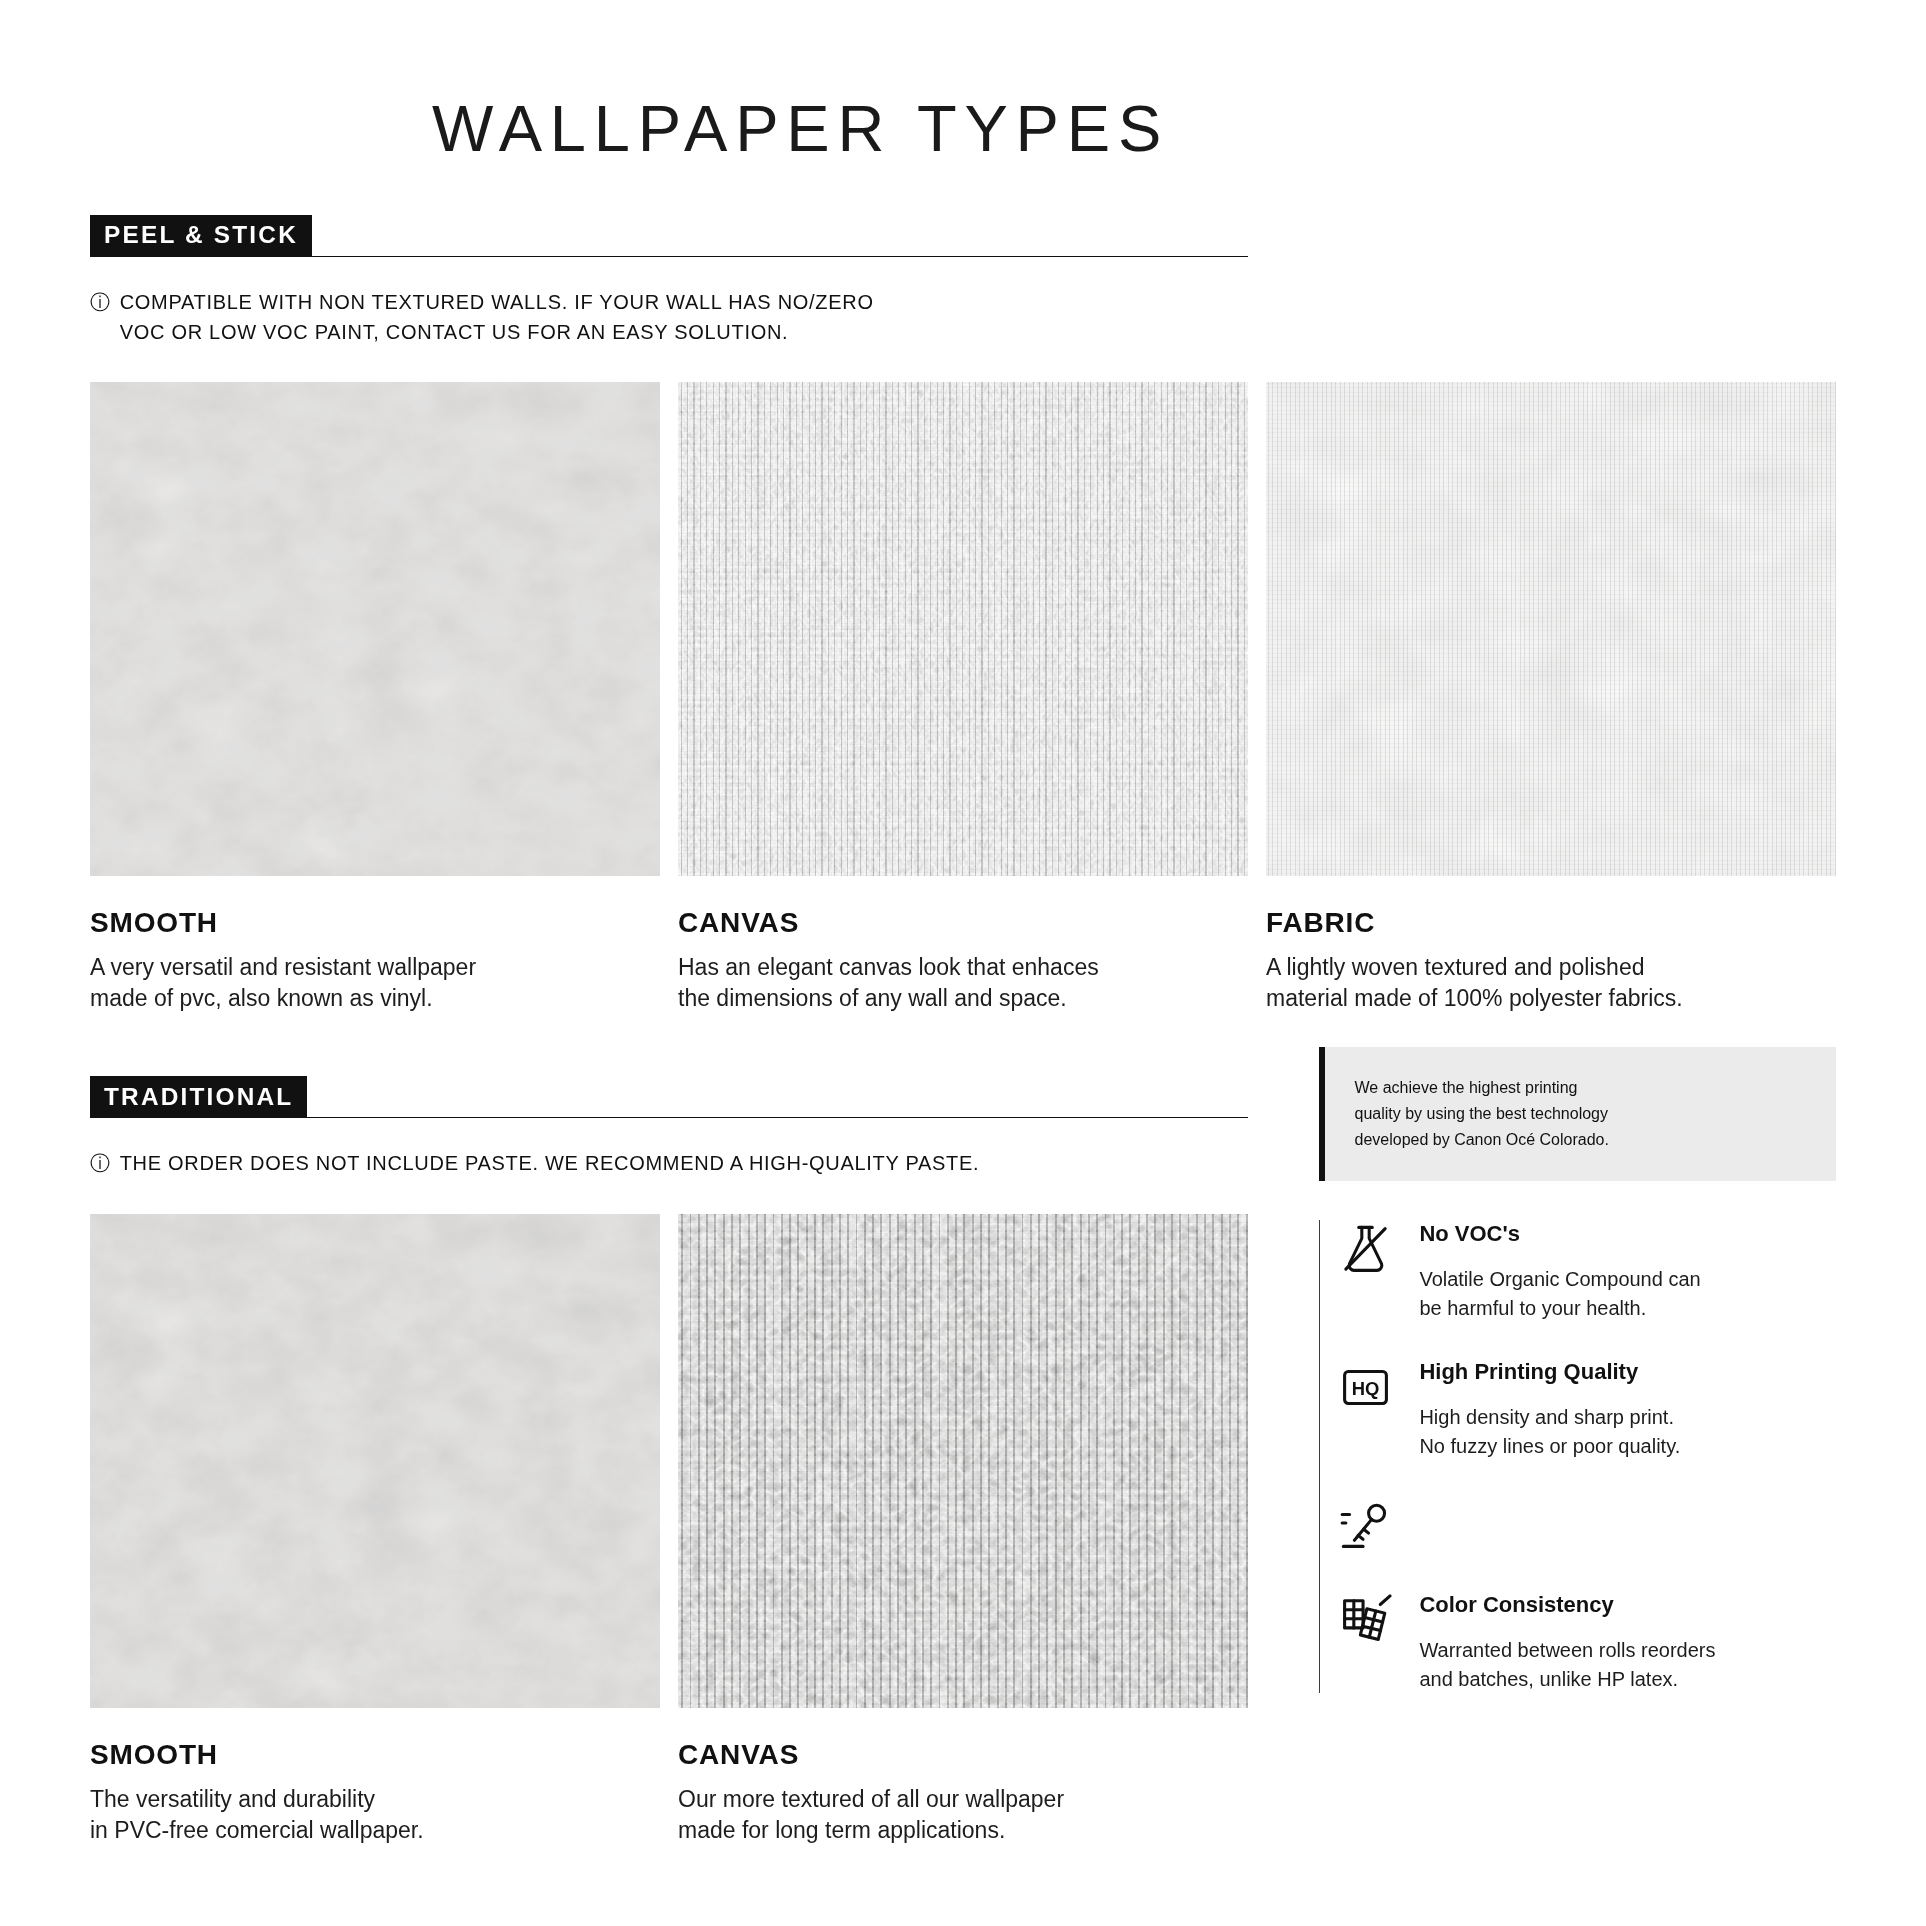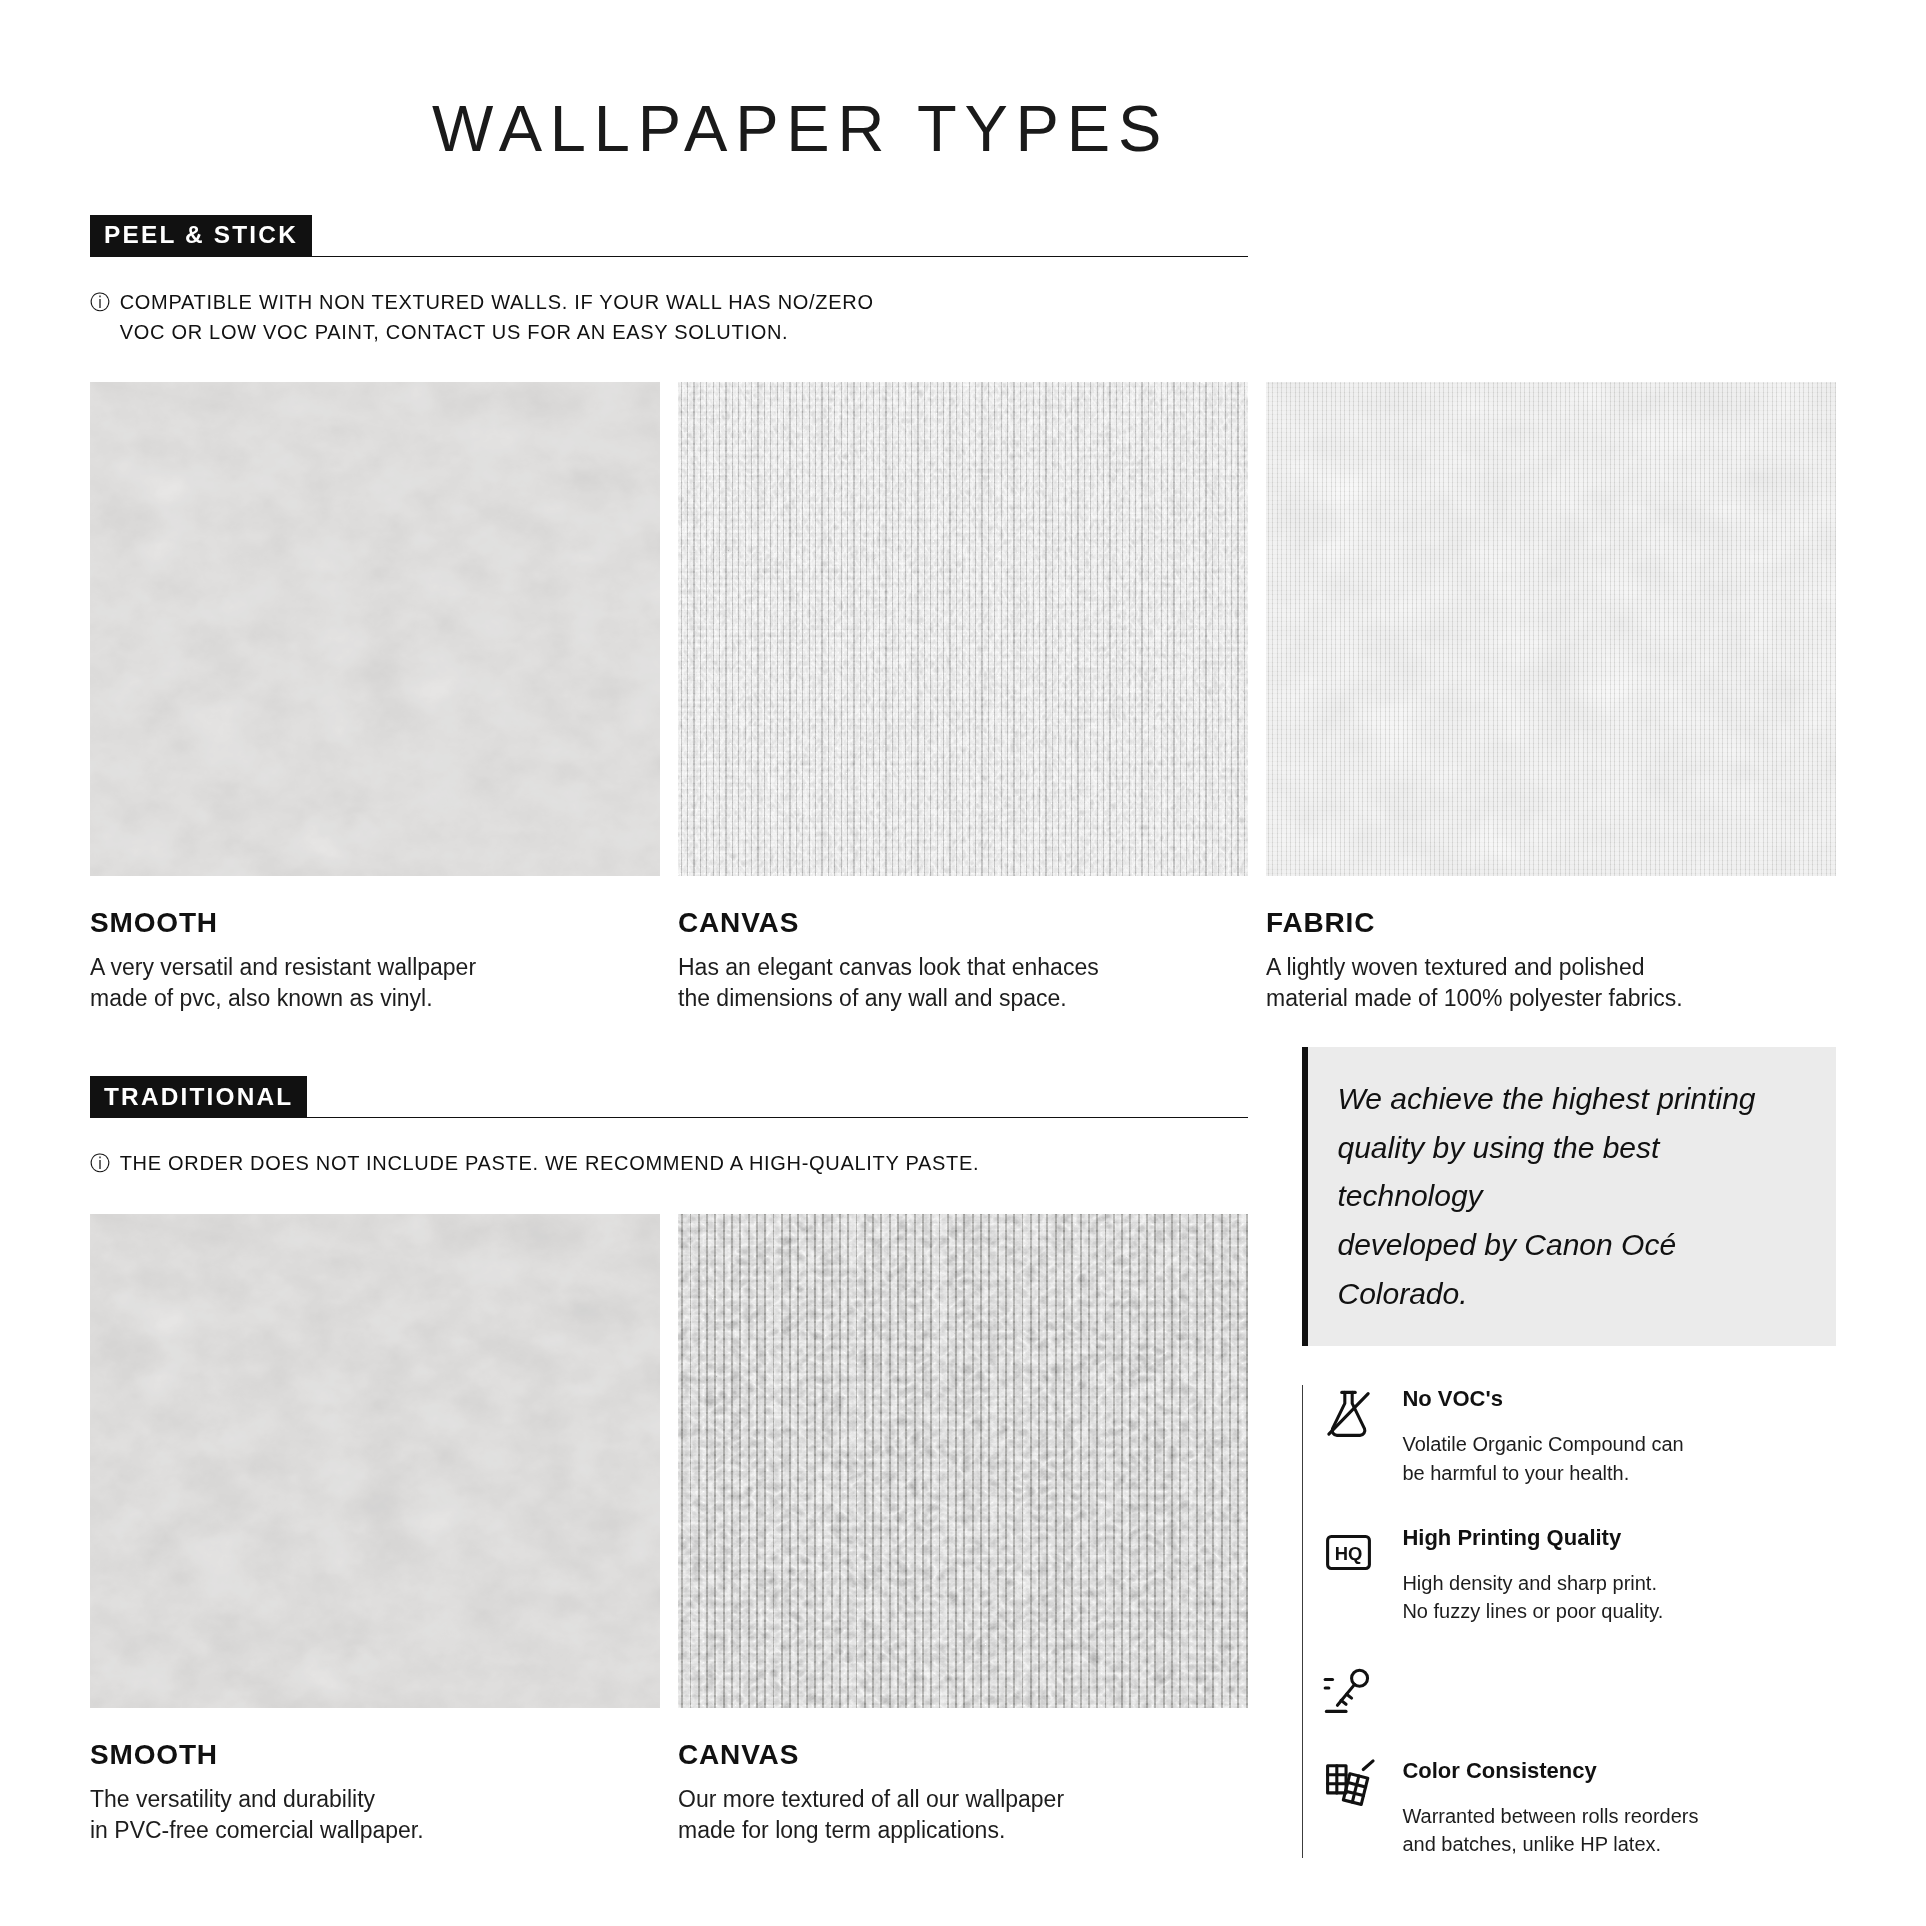--- a/index.html
+++ b/index.html
@@ -42,27 +42,27 @@
       repeating-linear-gradient(0deg, rgba(255,255,255,.45) 0 1.9px, rgba(205,205,203,.3) 1.9px 2.6px, rgba(255,255,255,.45) 2.6px 4.5px);}
   .tex-burlap{background-color:#e9e8e6;
     background-image:
       repeating-linear-gradient(90deg, rgba(255,255,255,.9) 0 3.2px, rgba(165,165,162,.55) 3.2px 5.1px, rgba(255,255,255,.9) 5.1px 8.3px),
       repeating-linear-gradient(0deg, rgba(255,255,255,.55) 0 3.2px, rgba(172,172,168,.5) 3.2px 5.1px, rgba(255,255,255,.55) 5.1px 8.3px);}
 
   .card-name{margin:31px 0 0 0;font-size:28px;font-weight:700;letter-spacing:.03em;color:#111;}
   .card-desc{margin:13px 0 0 0;font-size:23px;line-height:1.36;color:#1d1d1d;white-space:pre-line;}
 
   
-  .tr-section{display:flex;gap:54px;}
+  .tr-section{display:flex;gap:71px;}
   .tr-left{width:1158px;flex:0 0 auto;}
   .tr-right{flex:1;padding-top:33px;}
 
   
   .quality-panel{background:#ebebeb;border-left:6.4px solid #111;padding:28px 29.5px;box-sizing:border-box;}
-  .panel-text{margin:0;font-size:30px;line-height:1.62;color:#111;white-space:pre-line;font-style:italic;}
+  .panel-text{margin:0;font-size:16px;line-height:1.62;color:#111;white-space:pre-line;}
 
   
   .features{margin-top:39px;border-left:1.3px solid #3c3c3c;padding-left:16px;}
   .feature{display:flex;gap:24.4px;margin-bottom:36px;}
   .feature-icon{flex:0 0 59px;width:59px;height:59px;}
   .feature-icon svg{width:59px;height:59px;display:block;}
   .feature-title{margin:1.3px 0 0 0;font-size:22px;font-weight:700;color:#111;}
   .feature-desc{margin:18px 0 0 0;font-size:20px;line-height:1.42;color:#1d1d1d;white-space:pre-line;}
 
   .icon-stroke{stroke:#111;stroke-width:2.5;fill:none;stroke-linecap:round;stroke-linejoin:round;}

